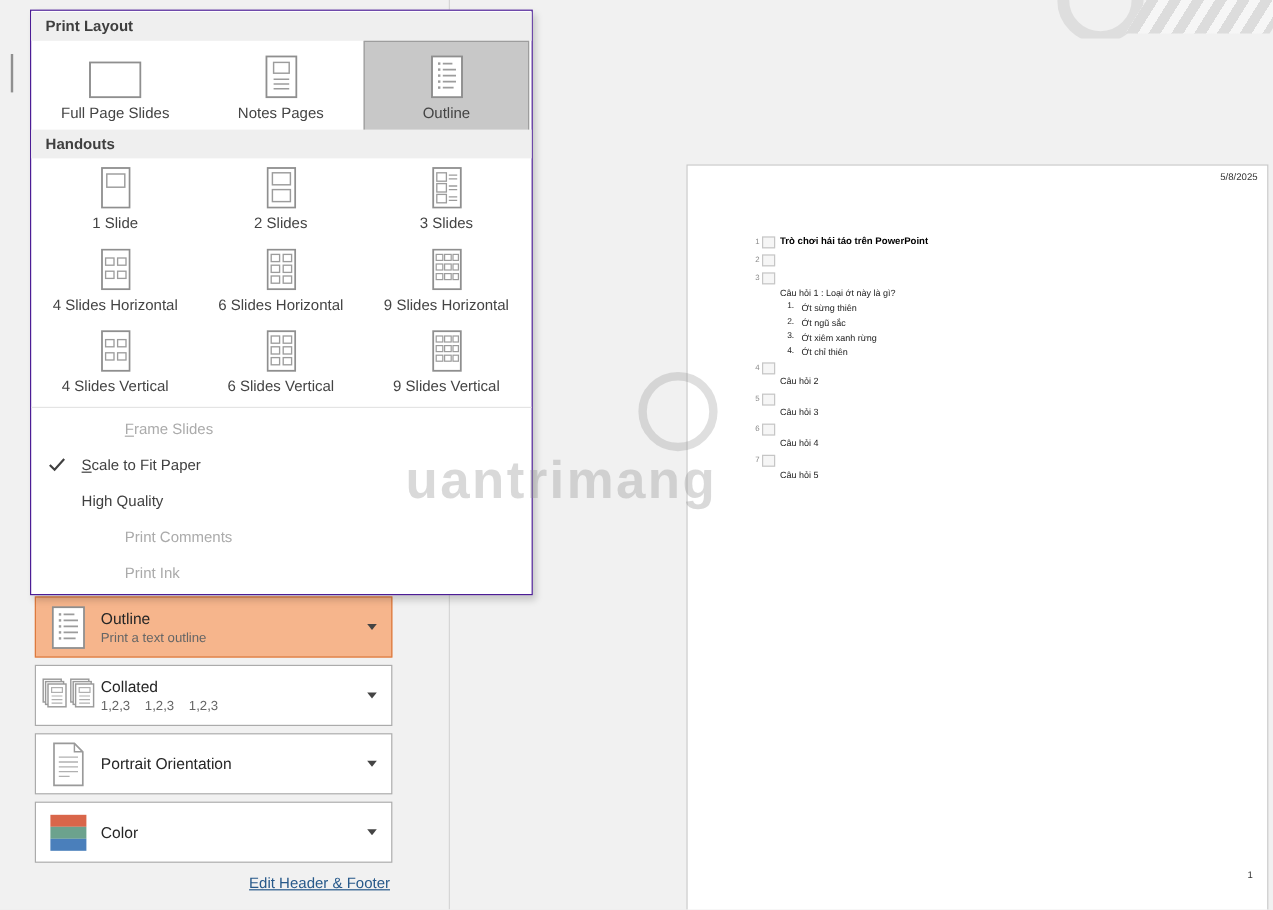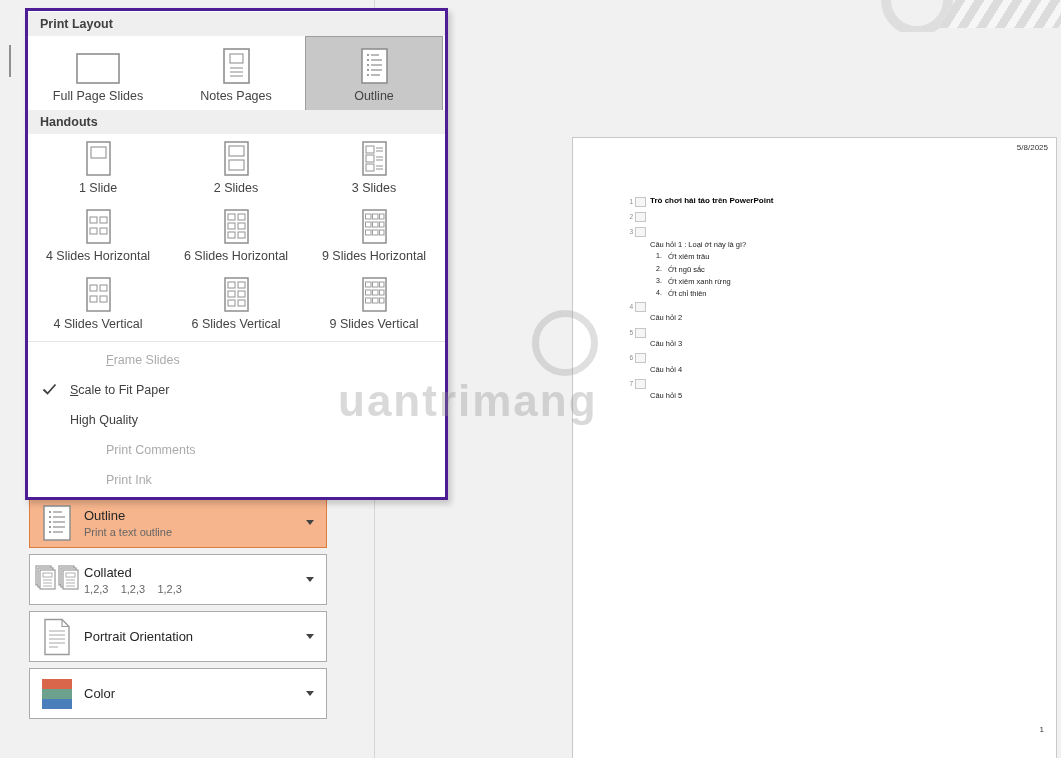--- a/index.html
+++ b/index.html
@@ -16,21 +16,21 @@
   .pv-pagenum{position:absolute;top:587px;right:12px;font-size:8px;color:#333;}
   .ol-row{position:absolute;left:0;height:10px;}
   .ol-num{position:absolute;left:48px;width:12px;text-align:right;font-size:6.5px;color:#8a8a8a;top:1px;}
   .ol-box{position:absolute;left:62px;top:0;width:9px;height:8px;background:#f6f6f6;border:1px solid #c6c6c6;}
   .ol-title{position:absolute;left:77px;top:-1px;font-size:8px;font-weight:bold;color:#000;white-space:nowrap;}
   .ol-text{position:absolute;left:77px;font-size:7.5px;color:#222;white-space:nowrap;}
   .ol-ansnum{position:absolute;left:83px;font-size:7px;color:#222;}
   .ol-anstext{position:absolute;left:95px;font-size:7.5px;color:#222;white-space:nowrap;}
 
   
-  .panel{position:absolute;left:25px;top:8px;width:417px;height:486px;background:#fff;border:3px solid #4c1d95;
+  .panel{position:absolute;left:25px;top:8px;width:417px;height:486px;background:#fff;border:1px solid #4c1d95;
          box-shadow:3px 4px 6px rgba(0,0,0,0.18);z-index:5;}
   .phead{position:absolute;left:0;width:100%;height:24px;background:#efefef;font-size:12.5px;font-weight:bold;
          color:#3f3f3f;line-height:24px;padding-left:12px;box-sizing:border-box;}
   .gcell{position:absolute;width:138px;display:flex;flex-direction:column;align-items:center;justify-content:flex-end;box-sizing:border-box;cursor:default;}
   .gcell .gicon{flex:0 0 auto;margin-bottom:5px;}
   .gcell .glabel{font-size:12.5px;color:#444;margin-bottom:8px;white-space:nowrap;}
   .gcell.sel{background:#c8c8c8;border:1px solid #9d9d9d;}
   .msep{position:absolute;left:0;top:330px;width:100%;height:1px;background:#e4e4e4;}
   .mitem{position:absolute;left:0;width:100%;height:30px;line-height:30px;font-size:12.5px;color:#404040;padding-left:42px;box-sizing:border-box;cursor:default;}
   .mitem.disabled{color:#ababab;margin-left:36px;}
@@ -80,21 +80,21 @@
       <span class="ol-num">2</span>
       <span class="ol-box"></span>
     </div>
     <div class="ol-row" style="top:89px">
       <span class="ol-num">3</span>
       <span class="ol-box"></span>
     </div>
 
     <span class="ol-text" style="top:102px">Câu hỏi 1 : Loại ớt này là gì?</span>
     <span class="ol-ansnum" style="top:114px">1.</span>
-    <span class="ol-anstext" style="top:114px">Ớt xiêm trâu</span>
+    <span class="ol-anstext" style="top:114px">Ớt sừng thiên</span>
     <span class="ol-ansnum" style="top:127px">2.</span>
     <span class="ol-anstext" style="top:127px">Ớt ngũ sắc</span>
     <span class="ol-ansnum" style="top:139px">3.</span>
     <span class="ol-anstext" style="top:139px">Ớt xiêm xanh rừng</span>
     <span class="ol-ansnum" style="top:151px">4.</span>
     <span class="ol-anstext" style="top:151px">Ớt chỉ thiên</span>
 
     <div class="ol-row" style="top:164px">
       <span class="ol-num">4</span>
       <span class="ol-box"></span>
@@ -389,20 +389,23 @@
         <rect x="1" y="11" width="30" height="10" fill="#6ca28d"></rect>
         <rect x="1" y="21" width="30" height="10" fill="#4a7fbb"></rect>
       </svg>
     </span>
     <div class="sbtn-text">
       <div class="sbtn-title">Color</div>
     </div>
     <span class="caret"></span>
   </div>
 
+  <div class="hf-link-wrap">
+    <a class="hf-link">Edit Header &amp; Footer</a>
+  </div>
 
   <div class="wm-center">
     <span class="wm-ring"></span>
     <span class="wm-text">uantrimang</span>
   </div>
   <div class="wm-logo">
     <span class="wm-logo-ring"></span>
     <span class="wm-logo-stripes"></span>
   </div>
 

